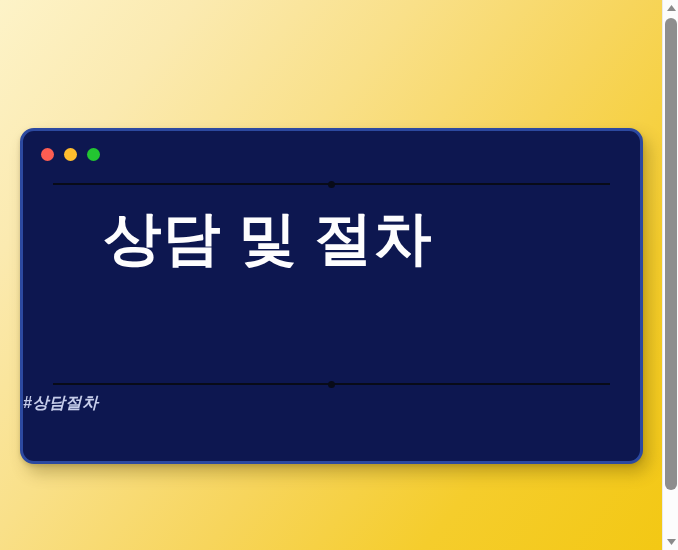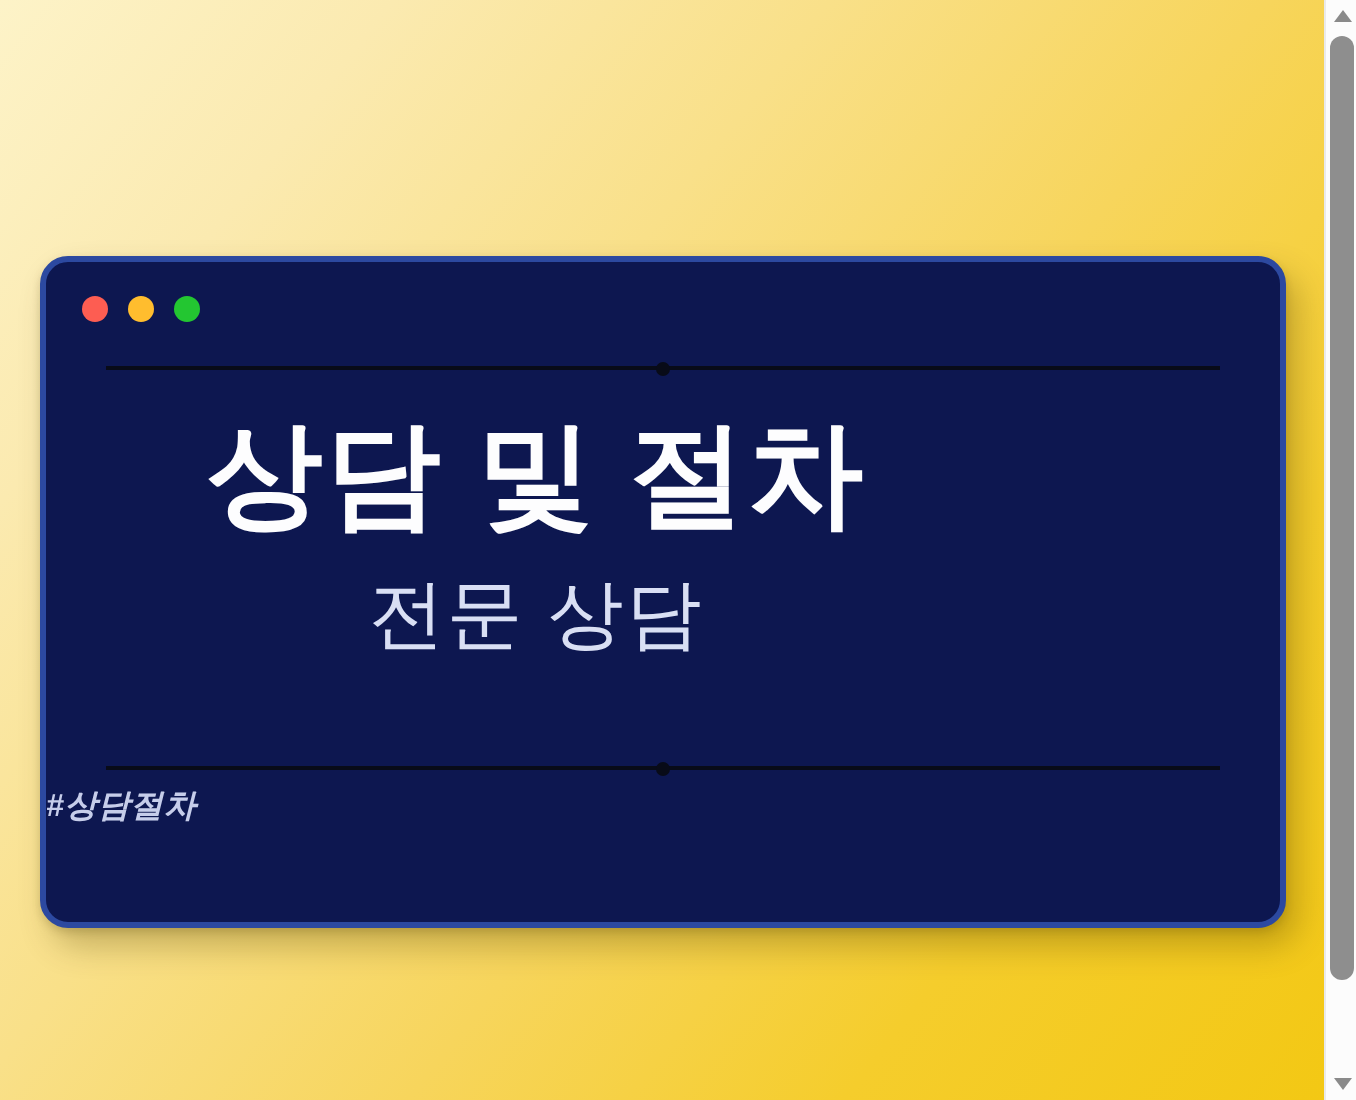--- a/index.html
+++ b/index.html
@@ -189,21 +189,20 @@
         <span class="dot dot-min"></span>
         <span class="dot dot-max"></span>
       </div>
 
       <div class="divider" id="divider-top">
         <span class="divider-dot"></span>
       </div>
 
       <div id="text-block">
         <div id="slide-title">상담 및 절차</div>
-        <div id="slide-subtitle">전문 상담</div>
       </div>
 
       <div class="divider" id="divider-bottom">
         <span class="divider-dot"></span>
       </div>
 
       <div id="slide-hashtag">#상담절차</div>
 
     </div>
   </div>

